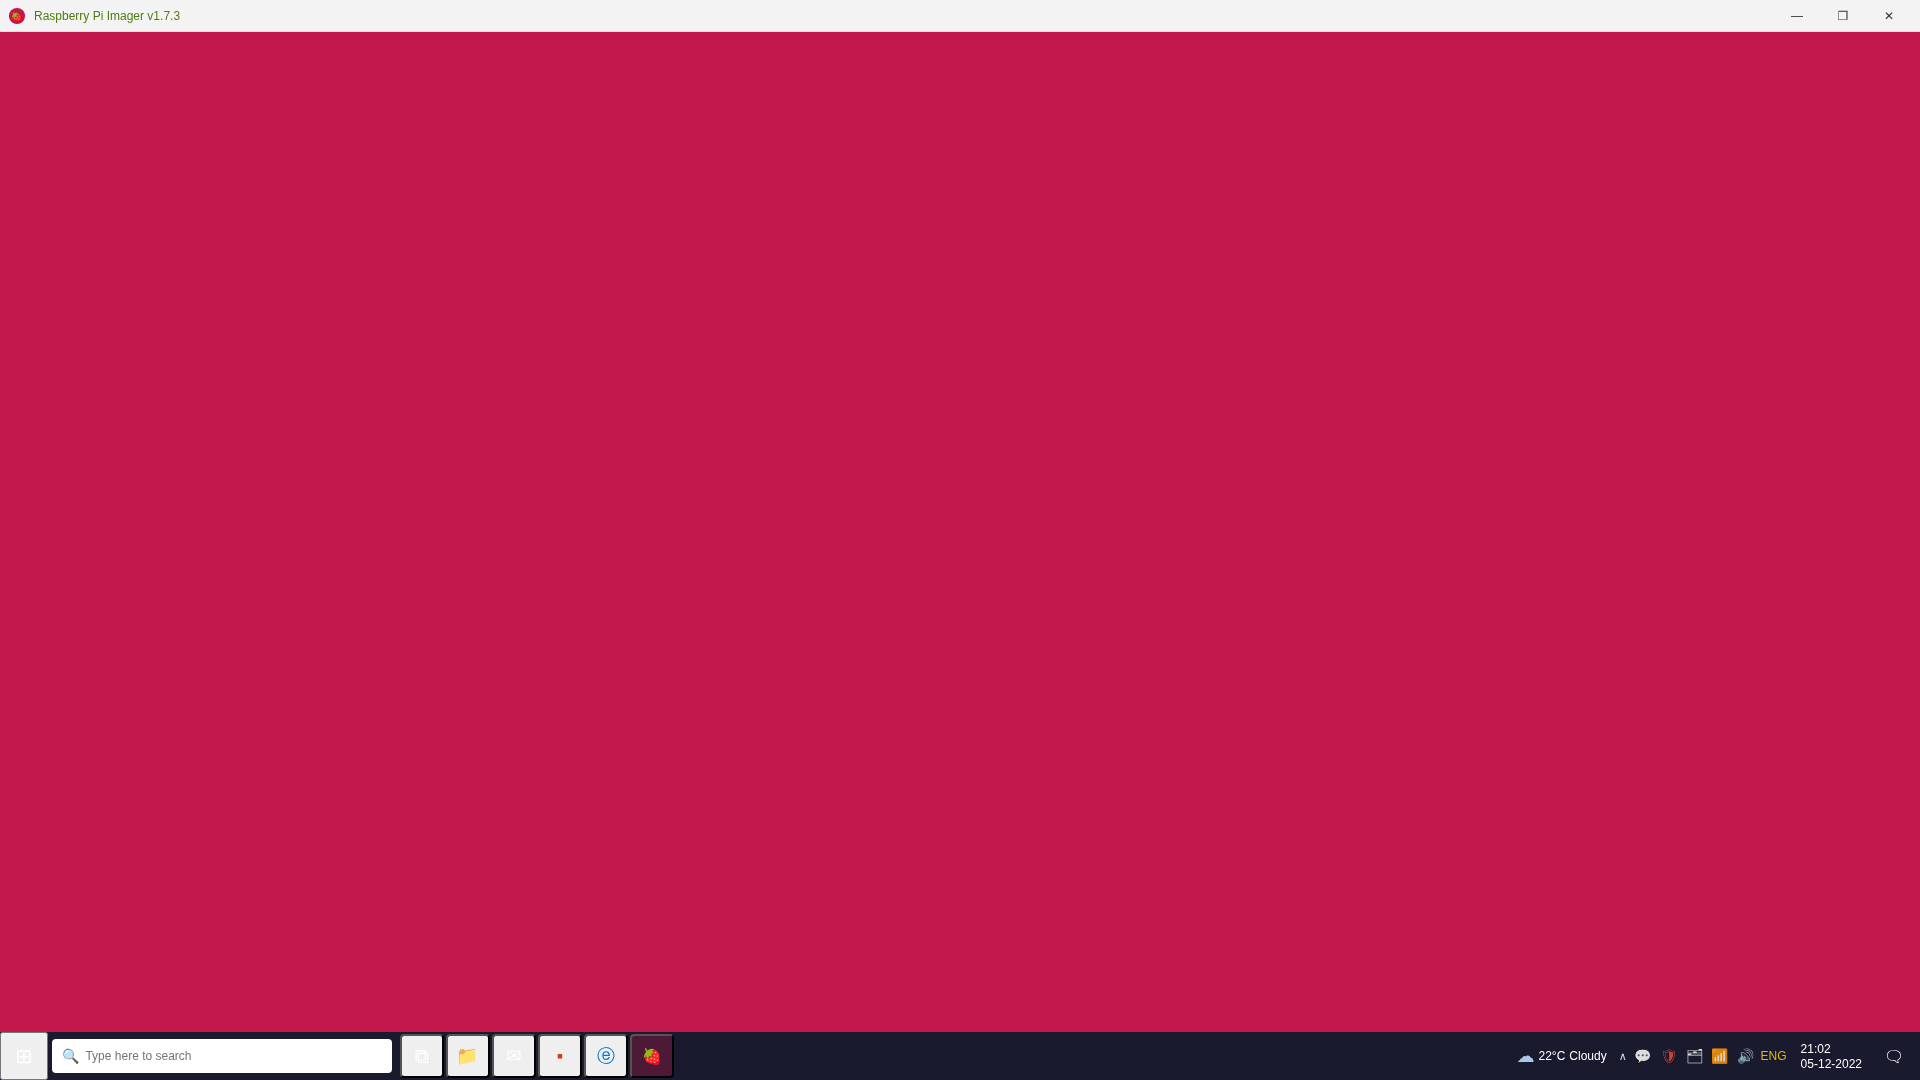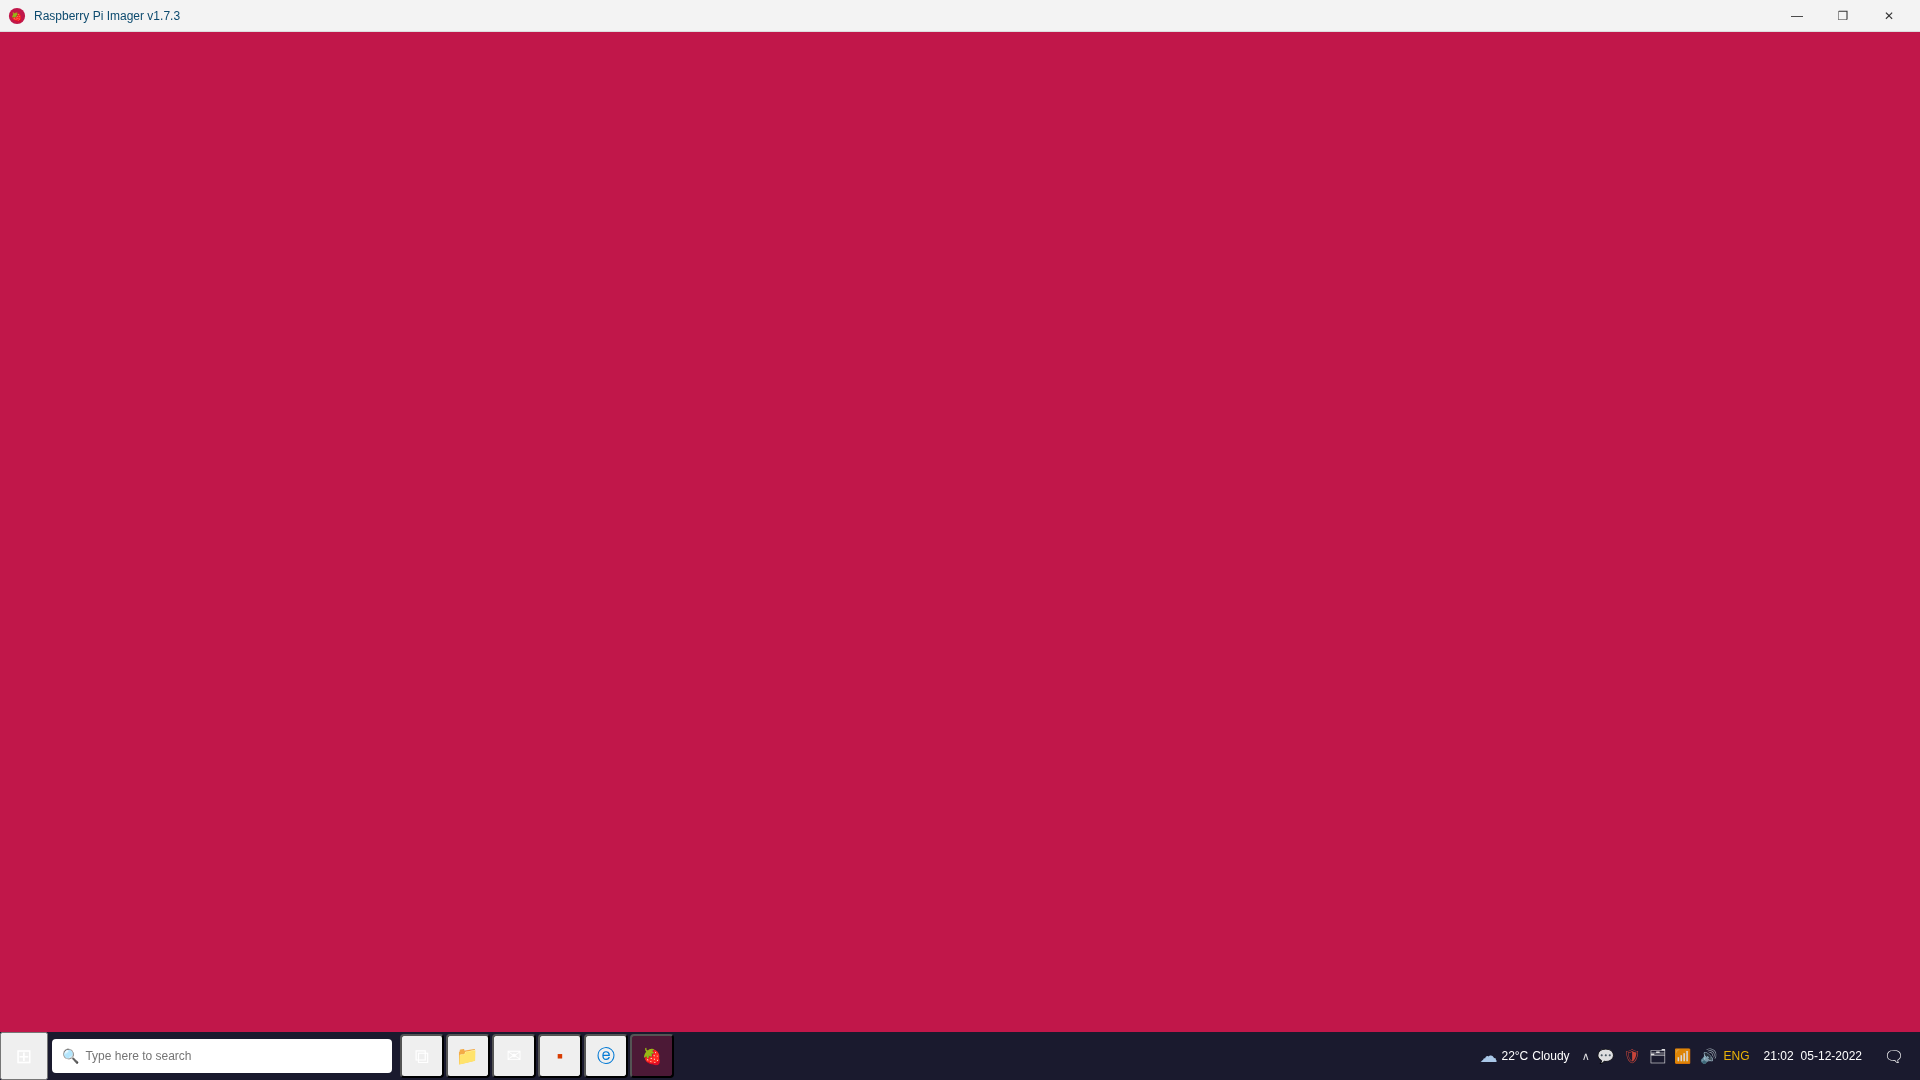--- a/index.html
+++ b/index.html
@@ -31,21 +31,21 @@
       display: flex;
       align-items: center;
       gap: 8px;
     }
     .title-bar-app-icon {
       width: 18px;
       height: 18px;
     }
     .title-bar-title {
       font-size: 12px;
-      color: #0c4a6e;
+      color: #4d7c0f;
     }
     .title-bar-controls {
       display: flex;
       align-items: center;
       gap: 0;
     }
     .title-bar-btn {
       width: 46px;
       height: 32px;
       display: flex;
@@ -234,27 +234,27 @@
       cursor: pointer;
       opacity: 0.85;
     }
     .tray-lang {
       color: #eab308;
       font-size: 12px;
       cursor: pointer;
     }
     .tray-clock {
       display: flex;
-      flex-direction: row;
+      flex-direction: column;
       align-items: flex-start;
       color: white;
       font-size: 12px;
       cursor: pointer;
       padding: 2px 8px;
-      gap: 7px;
+      gap: 1px;
     }
     .tray-notification {
       width: 36px;
       height: 48px;
       display: flex;
       align-items: center;
       justify-content: center;
       color: white;
       font-size: 16px;
       cursor: pointer;

